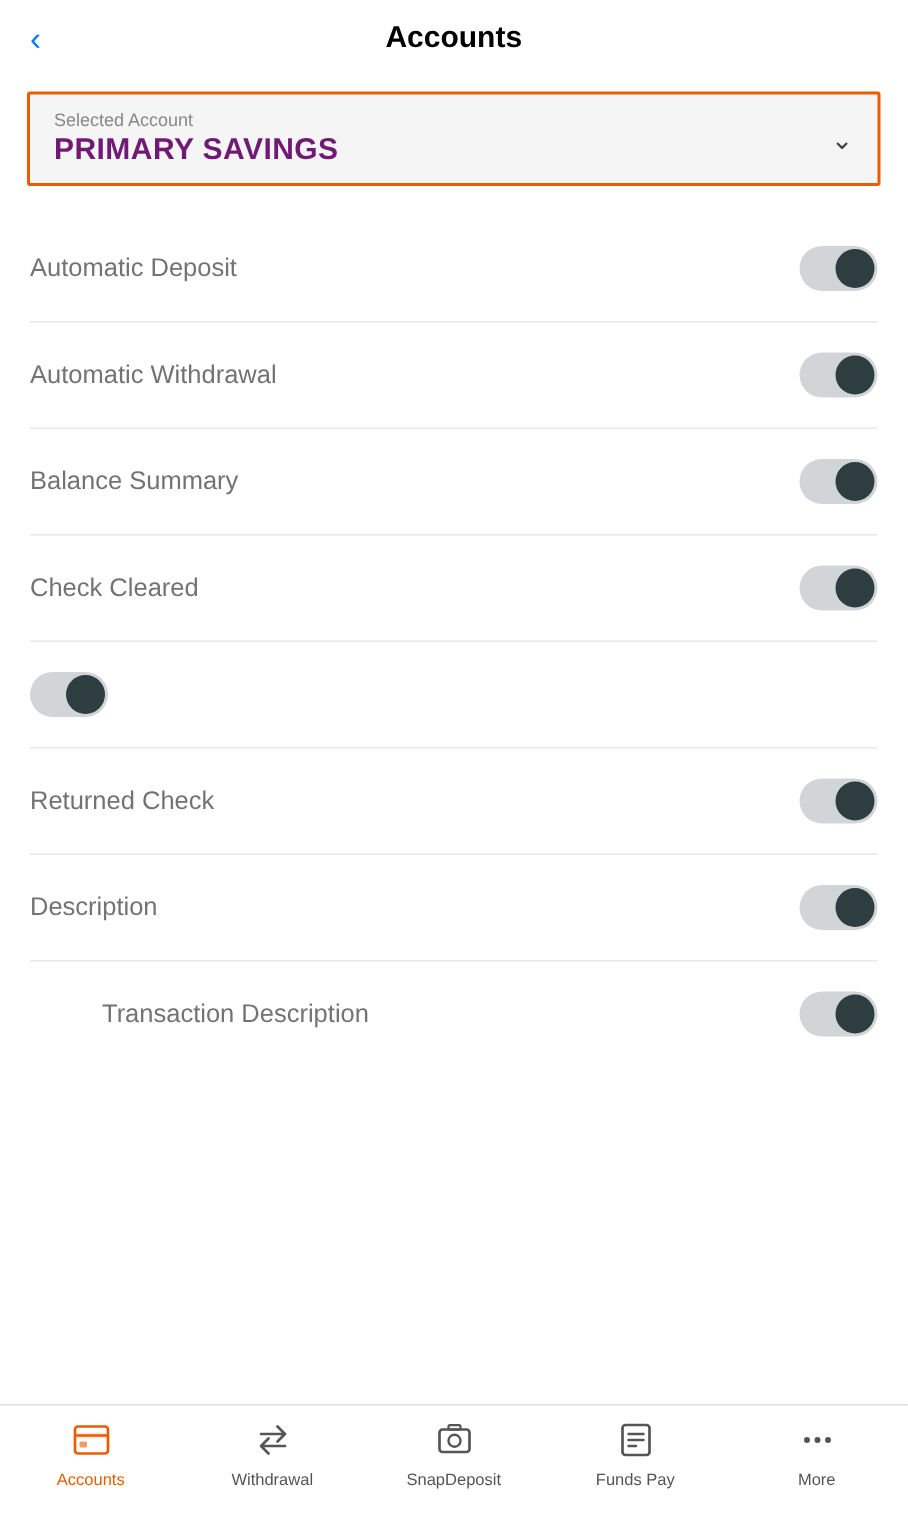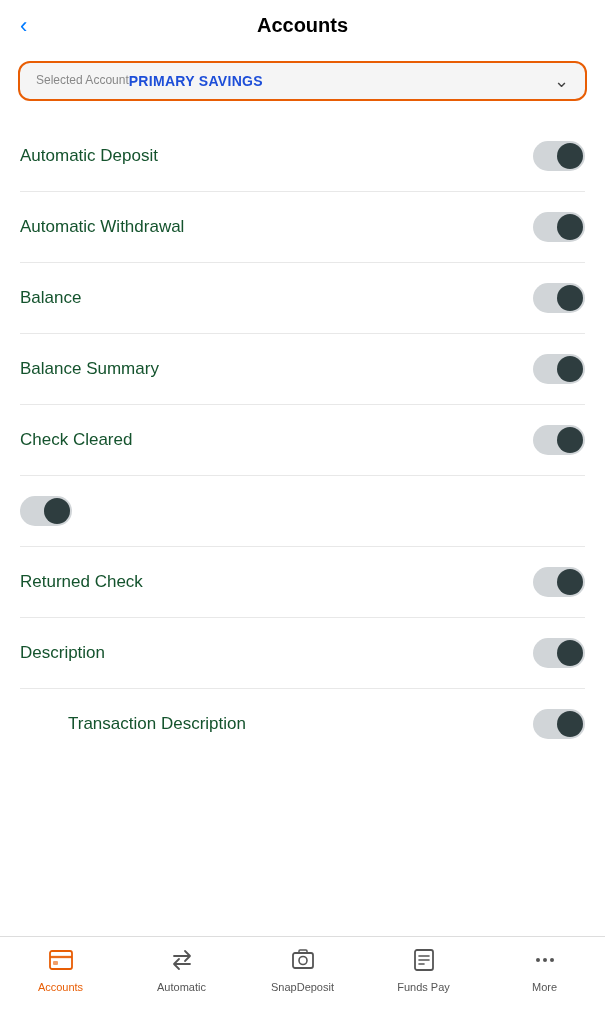--- a/index.html
+++ b/index.html
@@ -36,36 +36,37 @@
       font-weight: 700;
       color: #000;
     }
 
     
     .account-selector-wrap {
       padding: 10px 18px 20px 18px;
     }
     .account-selector {
       border: 2.5px solid #e85d04;
-      border-radius: 12px;
+      border-radius: 2px;
       background: #f5f5f5;
       padding: 10px 16px;
       display: flex;
+      flex-direction: column;
       cursor: pointer;
       position: relative;
     }
     .account-selector-label {
       font-size: 12px;
       color: #888;
       margin-bottom: 2px;
     }
     .account-selector-value {
-      font-size: 14px;
+      font-size: 20px;
       font-weight: 600;
-      color: #1d4ed8;
+      color: #701a75;
       letter-spacing: 0.3px;
     }
     .account-selector-chevron {
       position: absolute;
       right: 16px;
       bottom: 50%;
       transform: translateY(50%);
       font-size: 18px;
       color: #444;
     }
@@ -80,21 +81,21 @@
       justify-content: space-between;
       padding: 20px 0;
       border-bottom: 1px solid #e8e8e8;
     }
     .toggle-item:last-child {
       border-bottom: none;
       margin-left: 48px;
     }
     .toggle-label {
       font-size: 17px;
-      color: #14532d;
+      color: #737373;
       font-weight: 400;
     }
 
     
     .toggle-switch {
       position: relative;
       width: 52px;
       height: 30px;
       cursor: pointer;
     }
@@ -187,27 +188,20 @@
       </div>
     </div>
     <div class="toggle-item">
       <span class="toggle-label">Automatic Withdrawal</span>
       <div class="toggle-switch">
         <div class="toggle-track on"></div>
         <div class="toggle-thumb on"></div>
       </div>
     </div>
     <div class="toggle-item">
-      <span class="toggle-label">Balance</span>
-      <div class="toggle-switch">
-        <div class="toggle-track on"></div>
-        <div class="toggle-thumb on"></div>
-      </div>
-    </div>
-    <div class="toggle-item">
       <span class="toggle-label">Balance Summary</span>
       <div class="toggle-switch">
         <div class="toggle-track on"></div>
         <div class="toggle-thumb on"></div>
       </div>
     </div>
     <div class="toggle-item">
       <span class="toggle-label">Check Cleared</span>
       <div class="toggle-switch">
         <div class="toggle-track on"></div>
@@ -253,21 +247,21 @@
       <line x1="2" y1="10" x2="24" y2="10" stroke="currentColor" stroke-width="1.8"></line>
       <rect x="5" y="14" width="5" height="4" rx="1" fill="currentColor" opacity="0.6"></rect>
     </svg></span>
       <span class="nav-label">Accounts</span>
     </div>
     <div class="nav-item">
       <span class="nav-icon"><svg width="26" height="26" viewBox="0 0 26 26" fill="none" xmlns="http://www.w3.org/2000/svg">
       <path d="M5 9 L21 9 M16 4 L21 9 L16 14" stroke="currentColor" stroke-width="1.8" stroke-linecap="round" stroke-linejoin="round" fill="none"></path>
       <path d="M21 17 L5 17 M10 12 L5 17 L10 22" stroke="currentColor" stroke-width="1.8" stroke-linecap="round" stroke-linejoin="round" fill="none"></path>
     </svg></span>
-      <span class="nav-label">Automatic</span>
+      <span class="nav-label">Withdrawal</span>
     </div>
     <div class="nav-item">
       <span class="nav-icon"><svg width="26" height="26" viewBox="0 0 26 26" fill="none" xmlns="http://www.w3.org/2000/svg">
       <rect x="3" y="6" width="20" height="15" rx="2" stroke="currentColor" stroke-width="1.8" fill="none"></rect>
       <circle cx="13" cy="13.5" r="4" stroke="currentColor" stroke-width="1.6" fill="none"></circle>
       <rect x="9" y="3" width="8" height="3" rx="1" stroke="currentColor" stroke-width="1.5" fill="none"></rect>
     </svg></span>
       <span class="nav-label">SnapDeposit</span>
     </div>
     <div class="nav-item">

